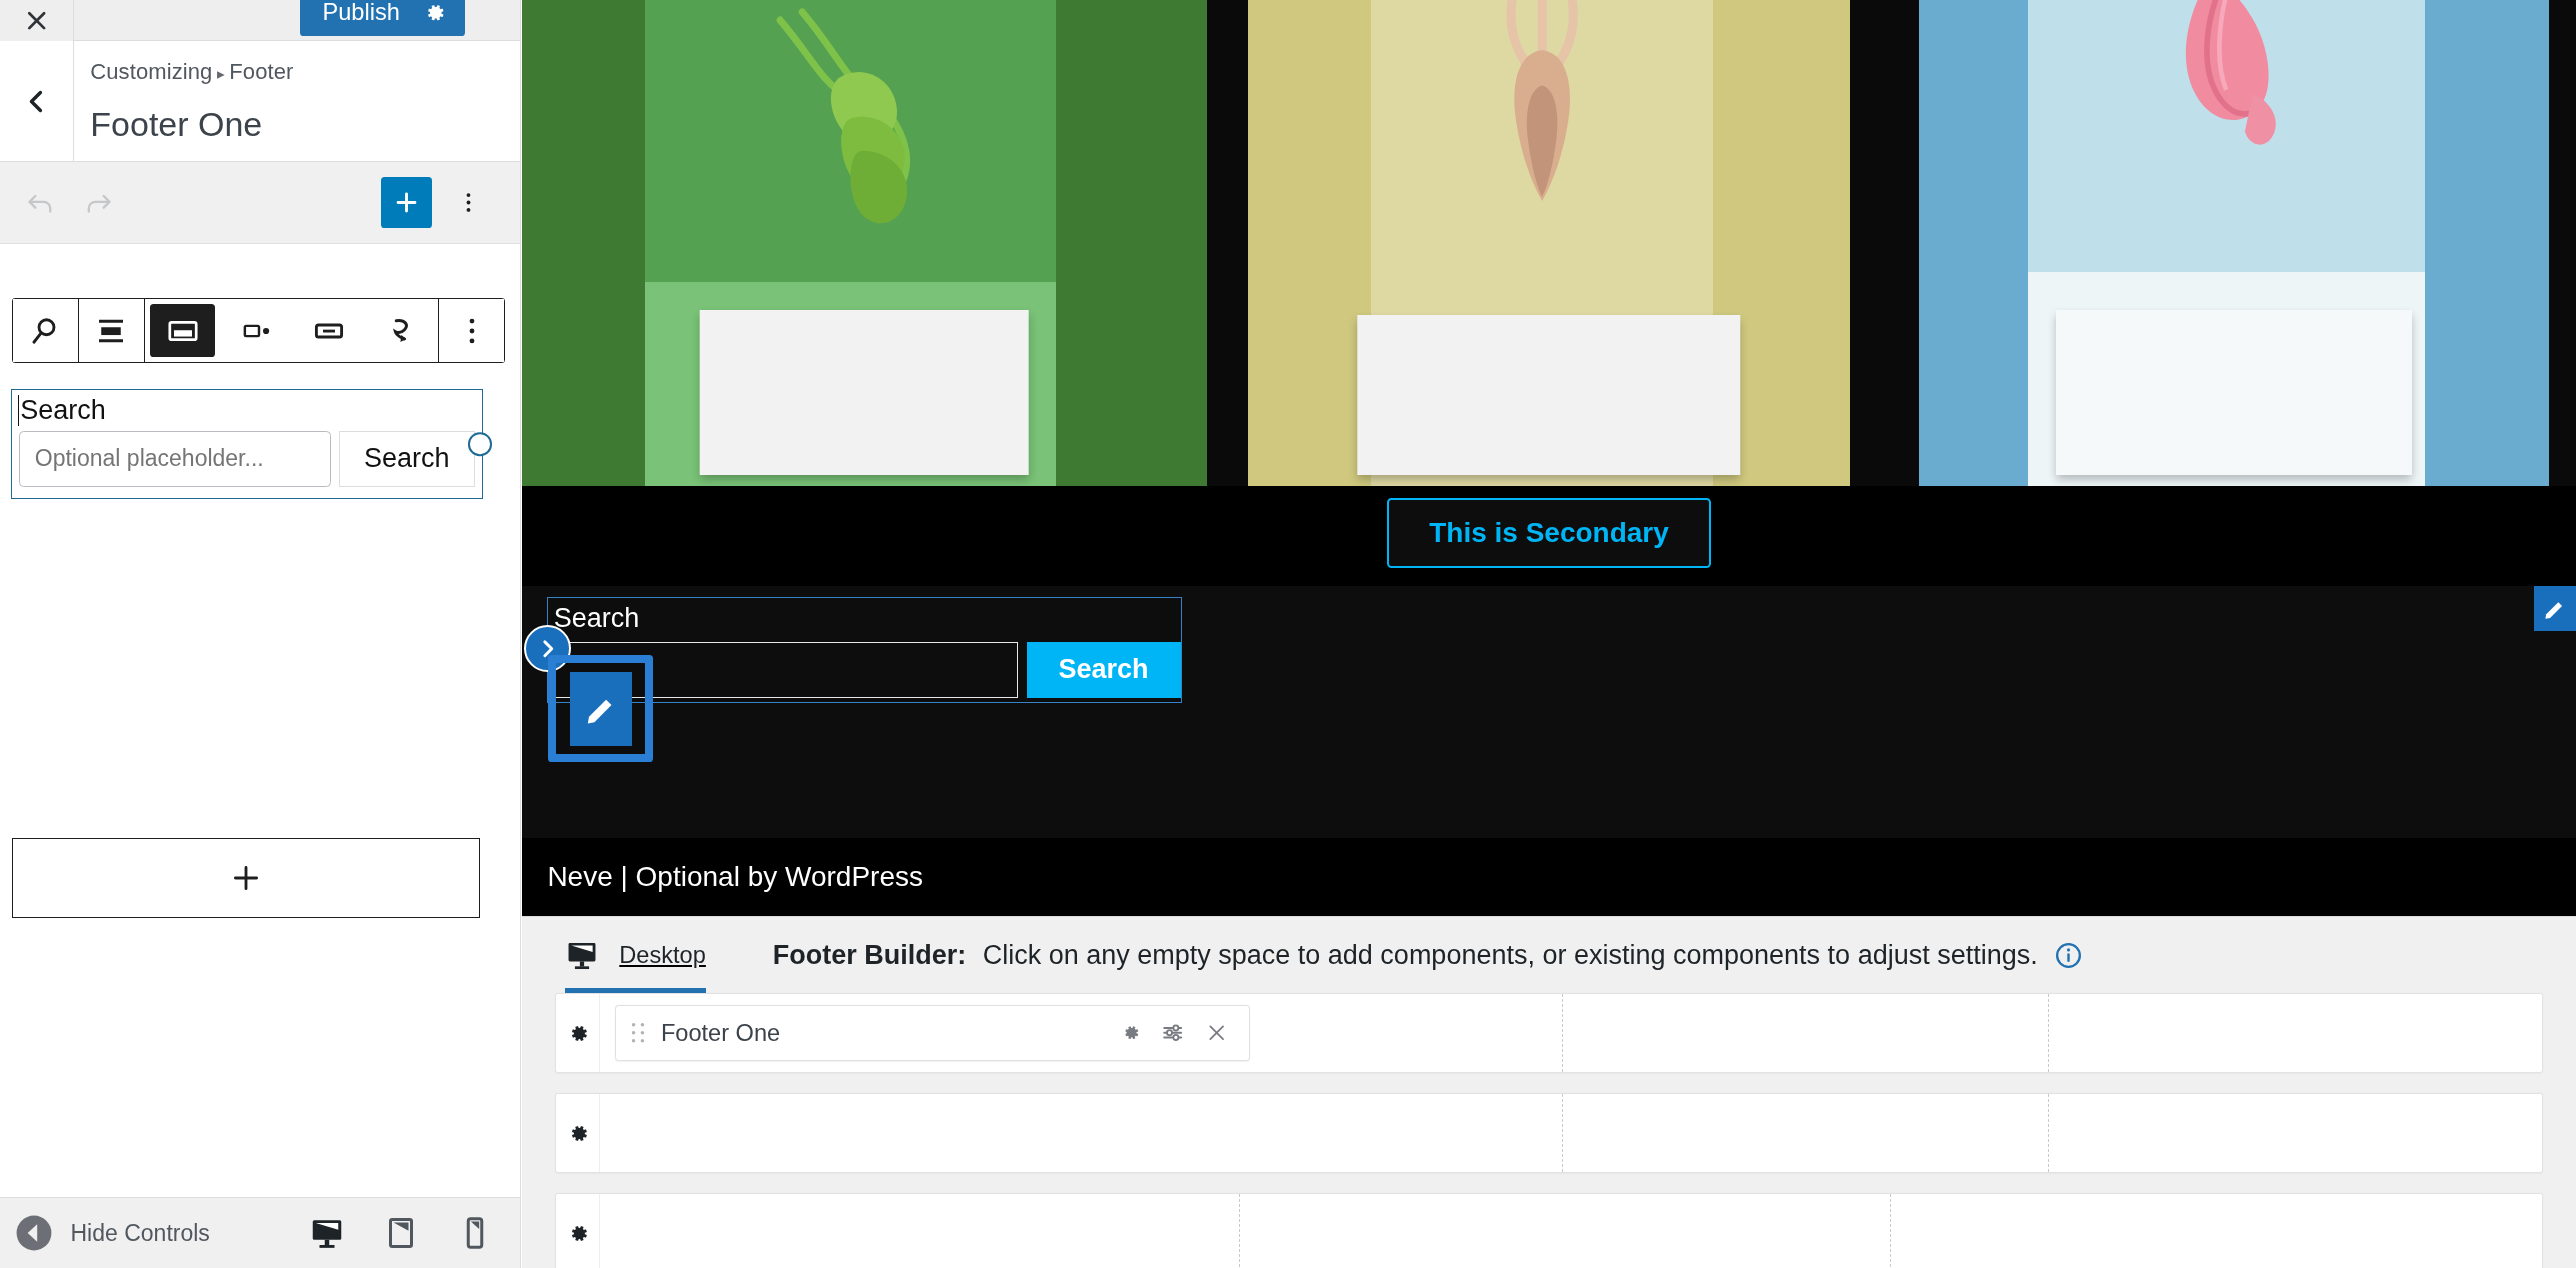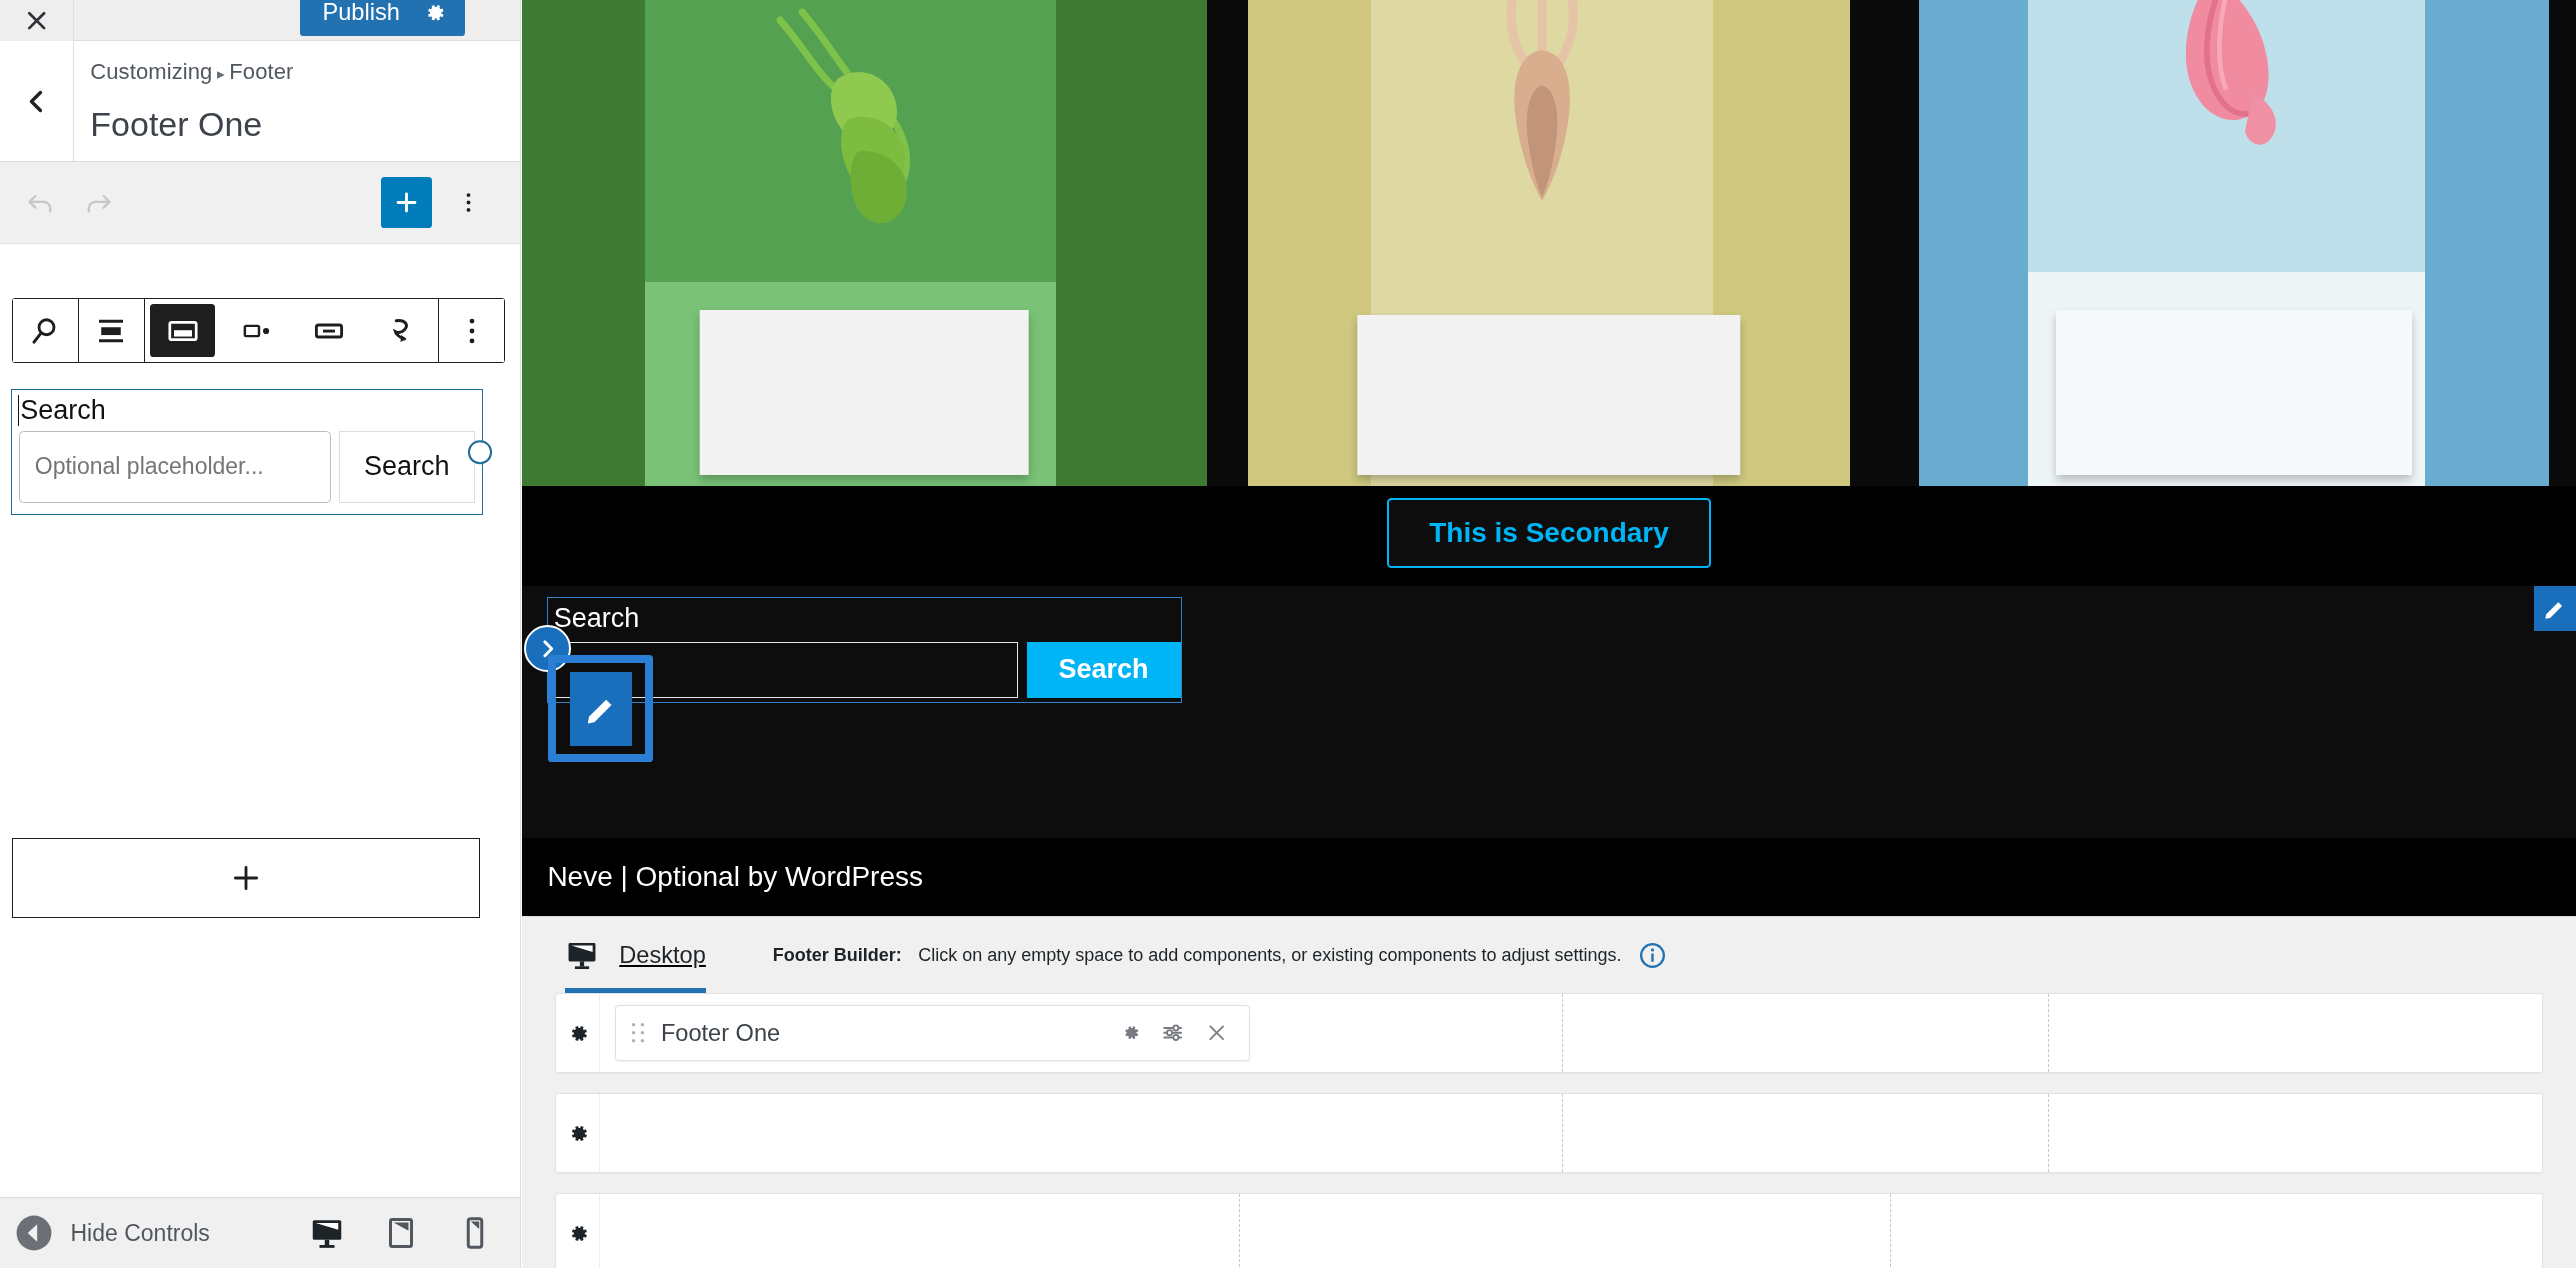--- a/index.html
+++ b/index.html
@@ -112,21 +112,21 @@
 
   
   .search-block {
     position:absolute; left:11px; top:145px; width:472px;
     border:1.8px solid #1e6b96; padding:5.4px 7.3px 11px 7.3px;
   }
   .search-block .sb-label {
     font-size:27px; color:#111; line-height:1.15; margin-bottom:4.5px;
     border-left:1.8px solid #111; padding-left:1.8px; margin-left:-1.8px;
   }
-  .sb-row { display:flex; align-items:stretch; height:72px; }
+  .sb-row { display:flex; align-items:stretch; height:56px; }
   .sb-input {
     flex:1 1 auto; border:0.9px solid #b8bcc0; border-radius:4.5px;
     display:flex; align-items:center; padding-left:14.5px;
     font-size:23px; color:#757575; background:#fff;
   }
   .sb-button {
     width:136px; margin-left:8.2px; border:0.9px solid #ddd; border-left:0.9px solid #ddd;
     background:#fff; display:flex; align-items:center; justify-content:center;
     font-size:27px; color:#111; overflow:hidden;
   }
@@ -256,21 +256,21 @@
     padding:0 33px 0 7.3px; position:relative; cursor:pointer;text-decoration:underline;
   }
   .device-tab svg { width:34px; height:34px; }
   .device-tab span { font-size:23.6px; color:#1d2327; }
   .device-tab::after {
     content:""; position:absolute; left:7.3px; right:33px; bottom:0;
     height:5.4px; background:#2271b1;
   }
   .builder-hint {
     margin-left:34px; display:flex; align-items:center; gap:16.3px;
-    font-size:18px; color:#1d2327;
+    font-size:27px; color:#1d2327;
   }
   .builder-hint b { font-weight:700; }
   .info-icon { width:29px; height:29px; display:block; cursor:pointer; }
 
   .builder-rows { padding:0 33px; }
   .brow {
     display:flex; align-items:stretch; background:#fff;
     border:0.9px solid #e2e2e2; border-radius:2.7px; margin-bottom:20px;
     box-shadow:0 0.9px 1.8px rgba(0,0,0,.04);
   }

